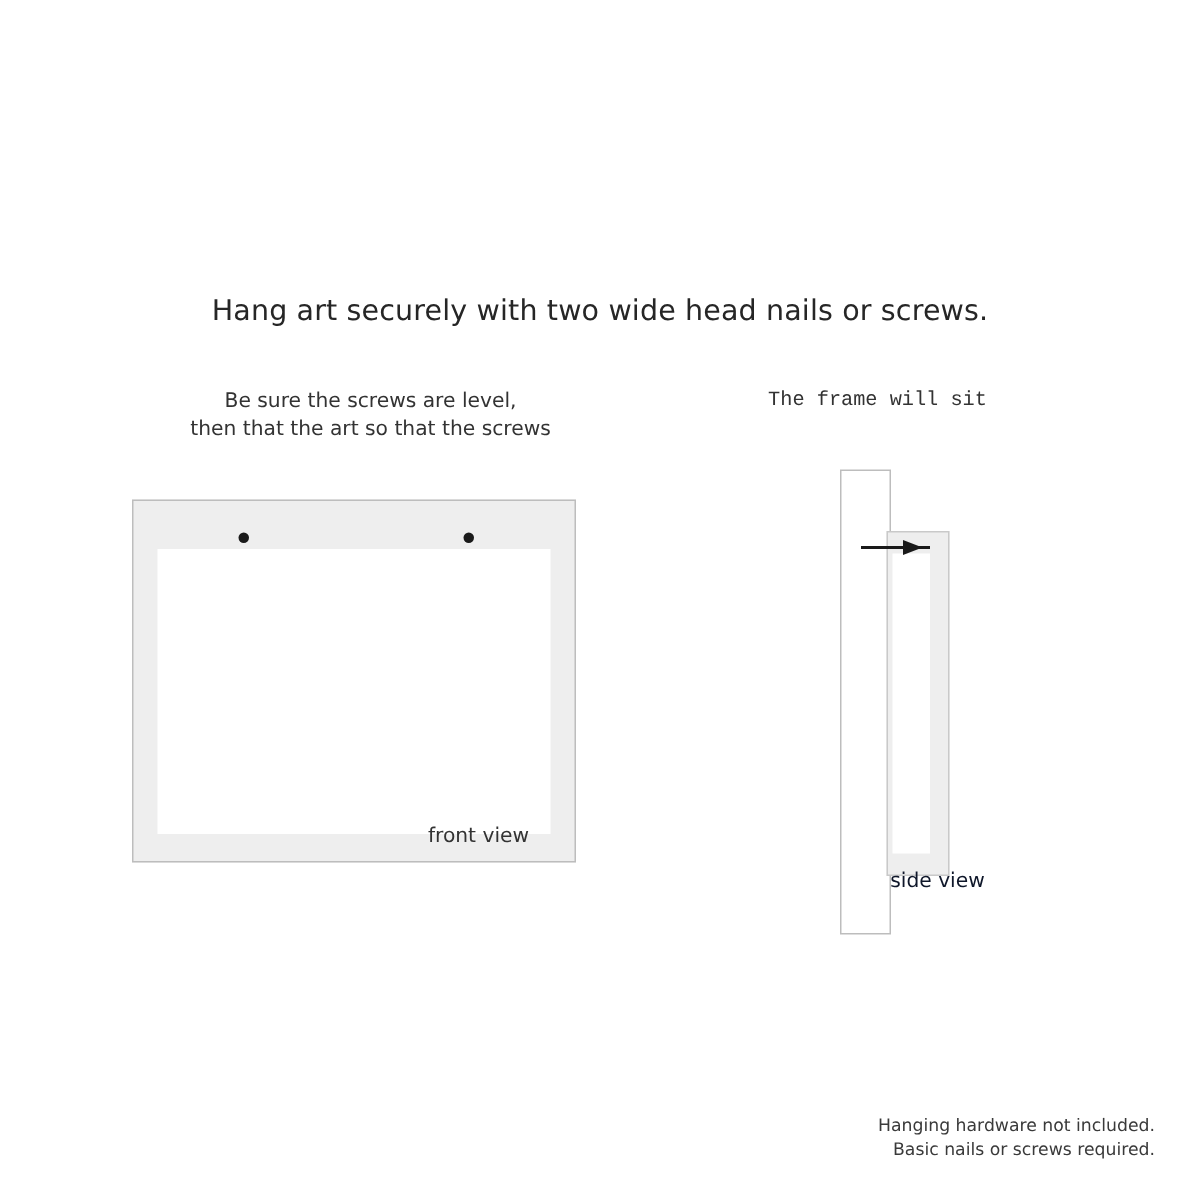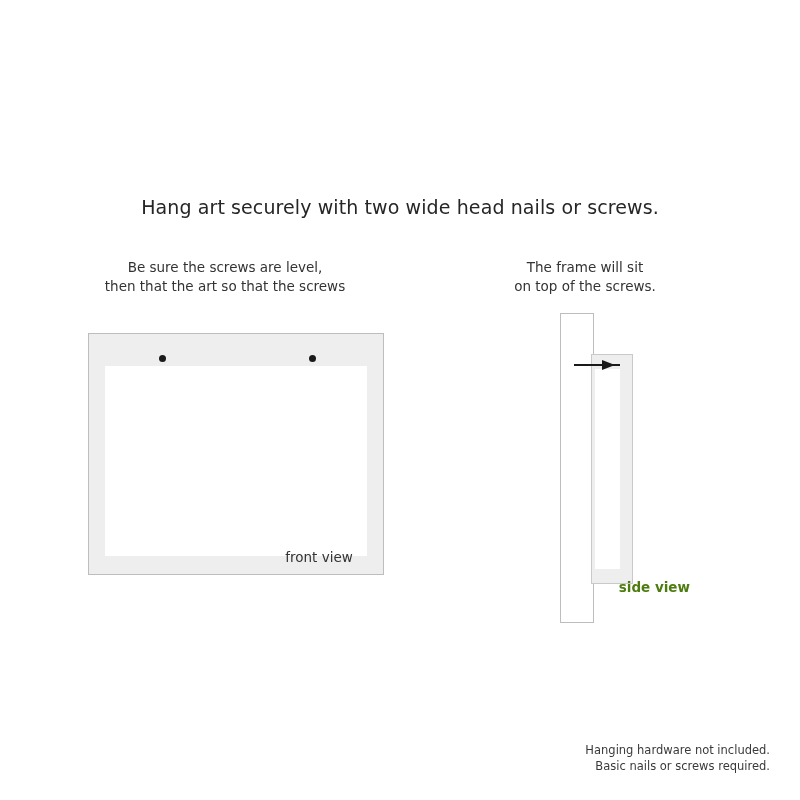--- a/index.html
+++ b/index.html
@@ -36,28 +36,29 @@
   }
 
   .caption {
     position: absolute;
     text-align: center;
     font-size: 13.5px;
     line-height: 19px;
     color: #333333;
   }
   #front-caption {
-    left: 75px;
+    left: 97px;
     top: 258px;
     width: 300px;
   }
   #side-caption {
     left: 490px;
     top: 258px;
     width: 190px;
+    font-family: Liberation Mono, monospace;
   }
 
   
   #front-view {
     position: absolute;
     left: 88px;
     top: 333px;
     width: 296px;
     height: 242px;
   }
@@ -152,24 +153,23 @@
     border-top: 5px solid transparent;
     border-bottom: 5px solid transparent;
     border-left: 13px solid #1a1a1a;
   }
 
   #side-label {
     position: absolute;
     left: 560px;
     top: 579px;
     width: 130px;
-    text-align: right;
+    text-align: center;
     font-size: 13.5px;
-    color: #4d7c0f;
-    font-weight: bold;
+    color: #0f172a;
   }
 
   
   #footnote {
     position: absolute;
     right: 30px;
     bottom: 18px;
     text-align: right;
     font-size: 11.5px;
     line-height: 16px;
@@ -183,21 +183,20 @@
 
   <div class="headline">Hang art securely with two wide head nails or screws.</div>
 
   <div class="caption" id="front-caption">
     <div>Be sure the screws are level,</div>
     <div>then that the art so that the screws</div>
   </div>
 
   <div class="caption" id="side-caption">
     <div>The frame will sit</div>
-    <div>on top of the screws.</div>
   </div>
 
   <div id="front-view">
     <div id="front-frame">
       <div id="front-mat"></div>
       <div class="screw-dot" id="screw-left"></div>
       <div class="screw-dot" id="screw-right"></div>
     </div>
   </div>
   <div id="front-label">front view</div>

